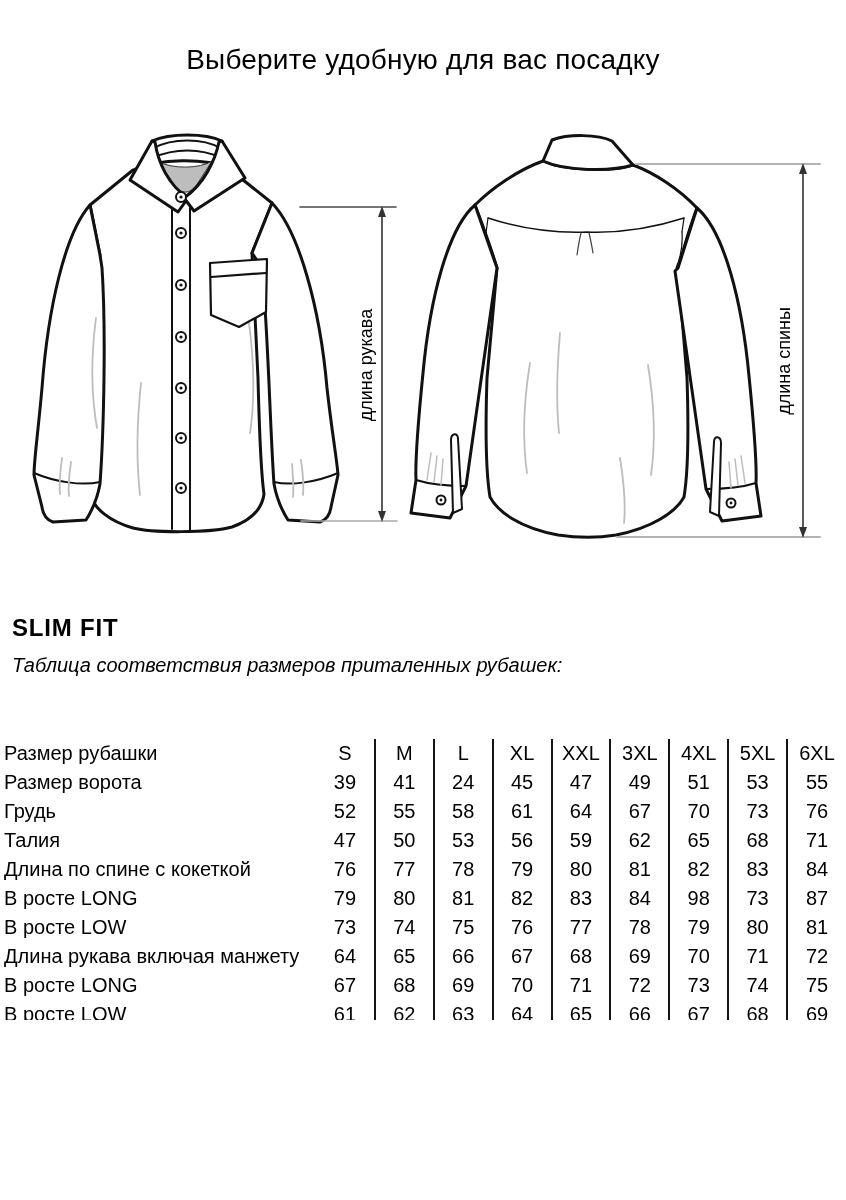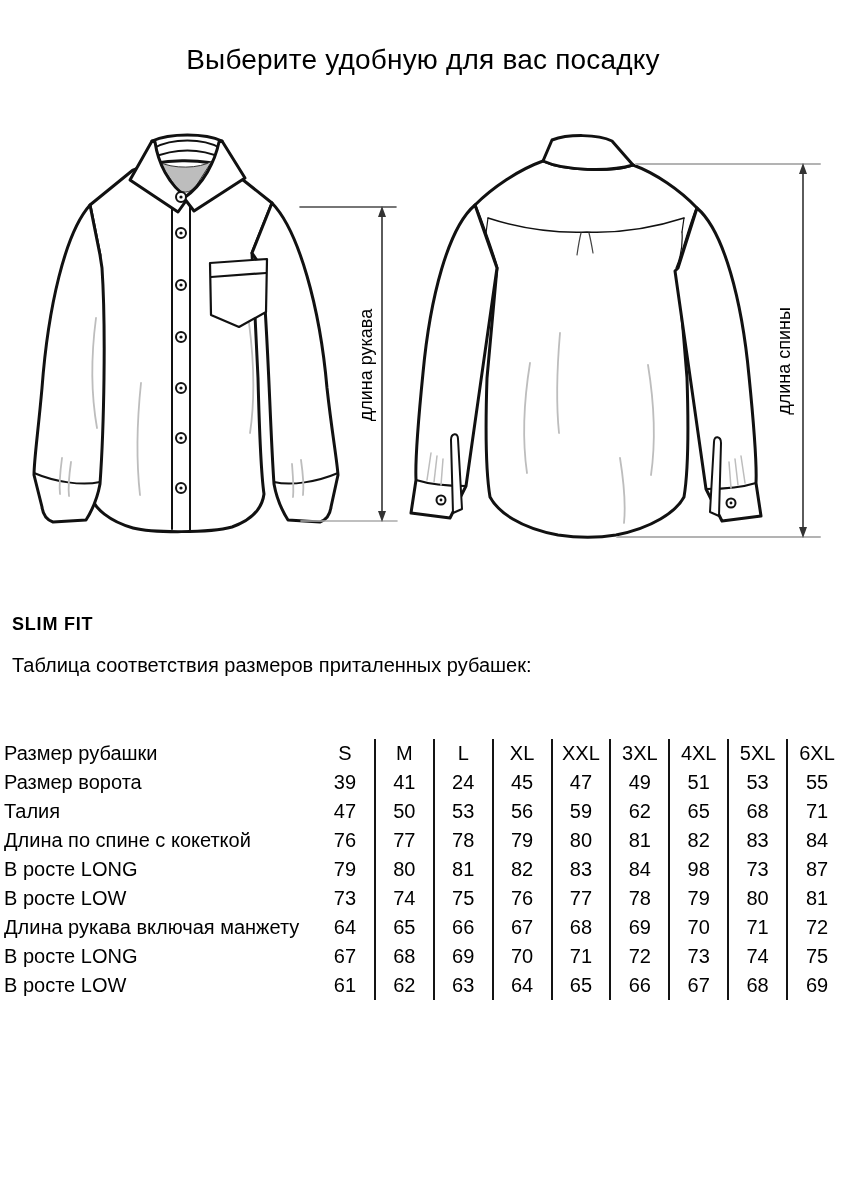--- a/index.html
+++ b/index.html
@@ -1,23 +1,23 @@
 <!DOCTYPE html>
 <html><head>
 <meta charset="utf-8">
 <style>
   html,body{margin:0;padding:0;background:#fff;}
   .page{position:relative;width:846px;height:1020px;background:#fff;overflow:hidden;
         font-family:"Liberation Sans",sans-serif;color:#000;}
   .title{position:absolute;top:44px;left:0;width:846px;text-align:center;
          font-size:28px;font-weight:400;letter-spacing:0.2px;}
   .diagram-svg{position:absolute;top:128px;left:0;}
-  .slim-heading{position:absolute;top:614px;left:12px;font-size:18px;font-weight:700;
+  .slim-heading{position:absolute;top:614px;left:12px;font-size:24px;font-weight:700;
                 letter-spacing:0.8px;}
-  .subtitle{position:absolute;top:654px;left:12px;font-size:20px;font-weight:400;}
+  .subtitle{position:absolute;top:654px;left:12px;font-size:20px;font-weight:400;font-style:italic;}
   .size-table{position:absolute;top:739px;left:0;width:846px;border-collapse:collapse;
               table-layout:fixed;font-size:20px;}
   .size-table td{height:29px;line-height:29px;padding:0;text-align:center;
                  white-space:nowrap;overflow:hidden;}
   .size-table td.lbl{text-align:left;padding-left:4px;}
   .size-table td:nth-child(n+3){border-left:2px solid #141414;}
   .dim-label{font-size:18px;fill:#000;}
 </style>
 </head>
 <body>
@@ -200,20 +200,32 @@
           <td>41</td>
           <td>24</td>
           <td>45</td>
           <td>47</td>
           <td>49</td>
           <td>51</td>
           <td>53</td>
           <td>55</td>
         </tr>
         <tr>
+          <td class="lbl">Грудь</td>
+          <td>52</td>
+          <td>55</td>
+          <td>58</td>
+          <td>61</td>
+          <td>64</td>
+          <td>67</td>
+          <td>70</td>
+          <td>73</td>
+          <td>76</td>
+        </tr>
+        <tr>
           <td class="lbl">Талия</td>
           <td>47</td>
           <td>50</td>
           <td>53</td>
           <td>56</td>
           <td>59</td>
           <td>62</td>
           <td>65</td>
           <td>68</td>
           <td>71</td>

